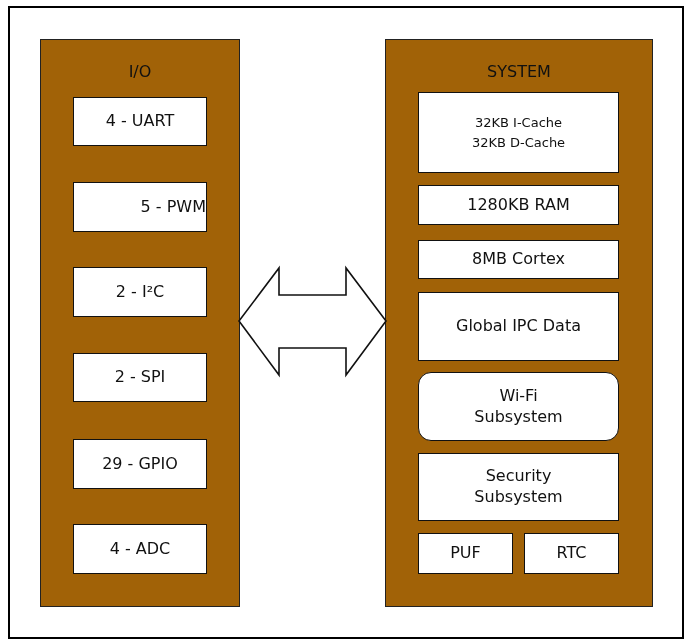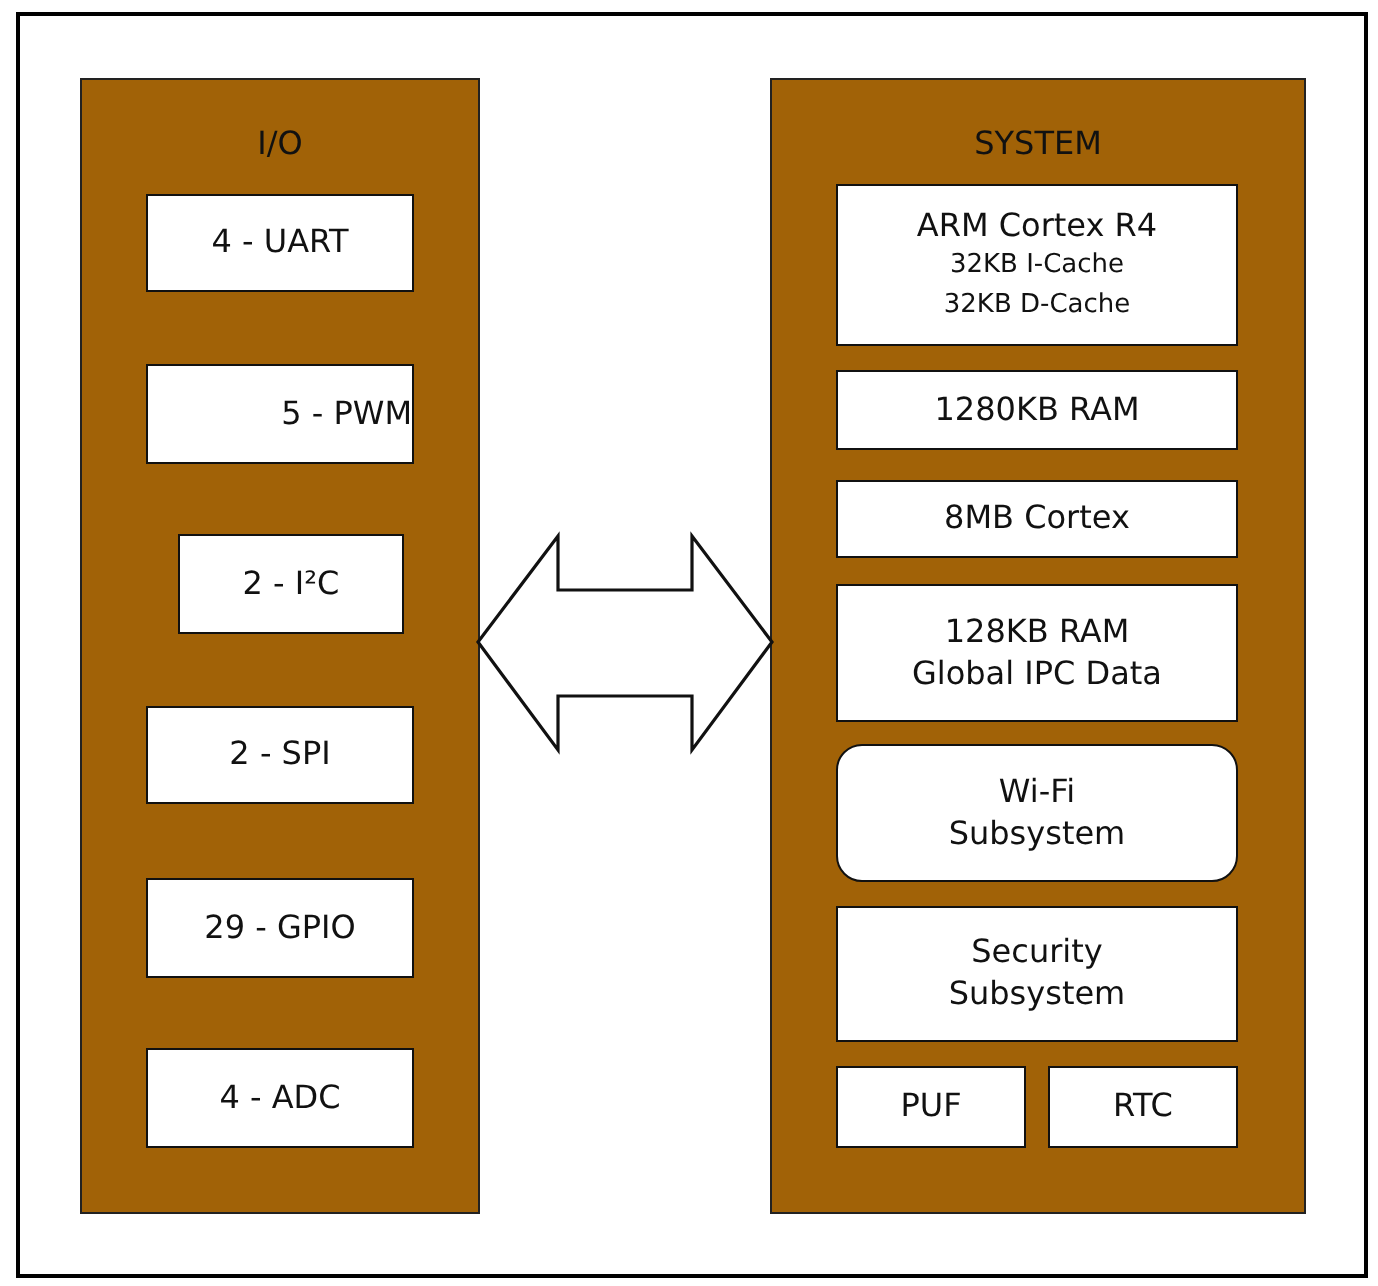--- a/index.html
+++ b/index.html
@@ -23,49 +23,47 @@
 
 <div id="io-panel" class="abs panel">
   <div class="title" style="top:22px;">I/O</div>
 </div>
 <div class="abs box" style="left:73px;top:97px;width:134px;height:49px;">
     <span>4 - UART</span>
   </div>
 <div class="abs box" style="left:73px;top:182px;width:134px;height:50px;align-items:flex-end;">
     <span>5 - PWM</span>
   </div>
-<div class="abs box" style="left:89px;top:267px;width:113px;height:50px;">
+<div class="abs box" style="left:73px;top:267px;width:134px;height:50px;">
     <span>2 - I²C</span>
   </div>
 <div class="abs box" style="left:73px;top:353px;width:134px;height:49px;">
     <span>2 - SPI</span>
   </div>
 <div class="abs box" style="left:73px;top:439px;width:134px;height:50px;">
     <span>29 - GPIO</span>
   </div>
 <div class="abs box" style="left:73px;top:524px;width:134px;height:50px;">
     <span>4 - ADC</span>
   </div>
 
 <div id="sys-panel" class="abs panel">
   <div class="title" style="top:22px;">SYSTEM</div>
 </div>
 <div class="abs box" style="left:418px;top:92px;width:201px;height:81px;">
-  <span>ARM Cortex R4</span>
   <span class="small">32KB I-Cache</span>
   <span class="small">32KB D-Cache</span>
 </div>
 <div class="abs box" style="left:418px;top:185px;width:201px;height:40px;">
     <span>1280KB RAM</span>
   </div>
 <div class="abs box" style="left:418px;top:240px;width:201px;height:39px;">
     <span>8MB Cortex</span>
   </div>
 <div class="abs box" style="left:418px;top:292px;width:201px;height:69px;">
-  <span>128KB RAM</span>
   <span>Global IPC Data</span>
 </div>
 <div class="abs box" style="left:418px;top:372px;width:201px;height:69px;border-radius:13px;">
   <span>Wi-Fi</span>
   <span>Subsystem</span>
 </div>
 <div class="abs box" style="left:418px;top:453px;width:201px;height:68px;">
   <span>Security</span>
   <span>Subsystem</span>
 </div>

